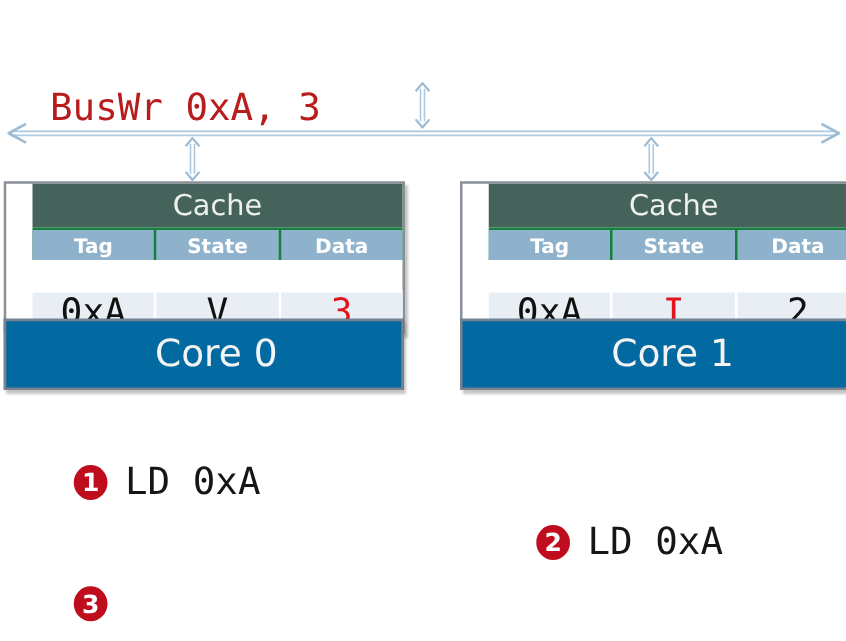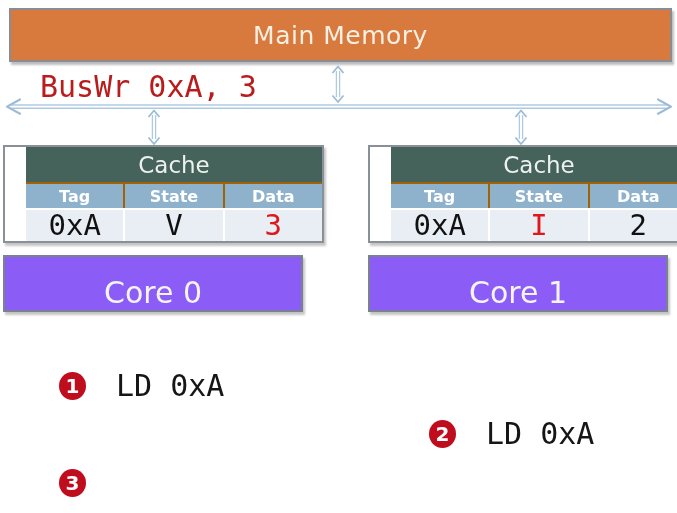--- a/index.html
+++ b/index.html
@@ -32,67 +32,64 @@
     border:2px solid #8A9097; background:#ffffff;
     box-shadow:2px 3px 2px rgba(110,110,110,0.40);
     padding-left:21px;
   }
   .cache-left  { left:3px; }
   .cache-right { left:368px; }
   .cache-title {
     height:35px; background:#45635A; color:#EDF1EE;
     display:flex; align-items:center; justify-content:center; font-size:23px;
   }
-  .cache-cols { display:flex; gap:2px; padding-top:2px; background:#a16207; }
+  .cache-cols { display:flex; gap:2px; padding-top:2px; background:#15803d; }
   .col-h {
     flex:1; height:24px; background:#8EB2CC; color:#ffffff;
     font-weight:bold; font-size:16px;
     display:flex; align-items:center; justify-content:center;
   }
-  .cache-row { display:flex; gap:2px; padding-top:2px; background:#ffffff; }
+  .cache-row { display:flex; gap:2px; padding-top:2px; background:#ffffff;margin-top:24px; }
   .cell {
     flex:1; height:31px; background:#E9EDF4; color:#111111;
     display:flex; align-items:center; justify-content:center;
     font-size:29px; line-height:1;
   }
   .red { color:#E0161C; }
 
   
   .core {
     position:absolute; top:255px; width:296px; height:53px;
-    background:#8b5cf6; border:2px solid #79828E;
+    background:#0369a1; border:2px solid #79828E;
     box-shadow:2px 3px 2px rgba(110,110,110,0.40);
-    display:flex; align-items:flex-end; justify-content:center;
-    color:#F4F4F4; font-size:30px;
+    display:flex; align-items:center; justify-content:center;
+    color:#F4F4F4; font-size:30px;padding-left:20px;
   }
   .core-left  { left:3px; }
   .core-right { left:368px; }
 
   
   .step { position:absolute; display:flex; align-items:center; }
   .step-1 { left:59px;  top:368px; }
   .step-2 { left:429px; top:416px; }
   .step-3 { left:59px;  top:469px; }
   .step-circle {
     width:27px; height:28px; border-radius:50%;
     background:#C00D1E; color:#ffffff;
     font-size:20px; font-weight:bold;
     display:flex; align-items:center; justify-content:center;
     flex:0 0 auto;
   }
-  .step-label { margin-left:30px; font-size:30px; color:#161616; white-space:pre; }
+  .step-label { margin-left:14px; font-size:30px; color:#161616; white-space:pre; }
 </style>
 </head>
 <body>
 
 <div class="stage">
 
-  <div class="mem-box">
-    <span>Main Memory</span>
-  </div>
 
   <div class="bus-label mono">BusWr 0xA, 3</div>
 
   <svg class="arrows" width="677" height="513" viewBox="0 0 677 513">
 
     <g stroke="#AECAE0" stroke-width="1.4" fill="none">
       <path d="M9 105 H669"></path>
       <path d="M9 108.2 H669"></path>
     </g>
     <g stroke="#9CBCD6" stroke-width="2.2" fill="none" stroke-linecap="round" stroke-linejoin="round">

